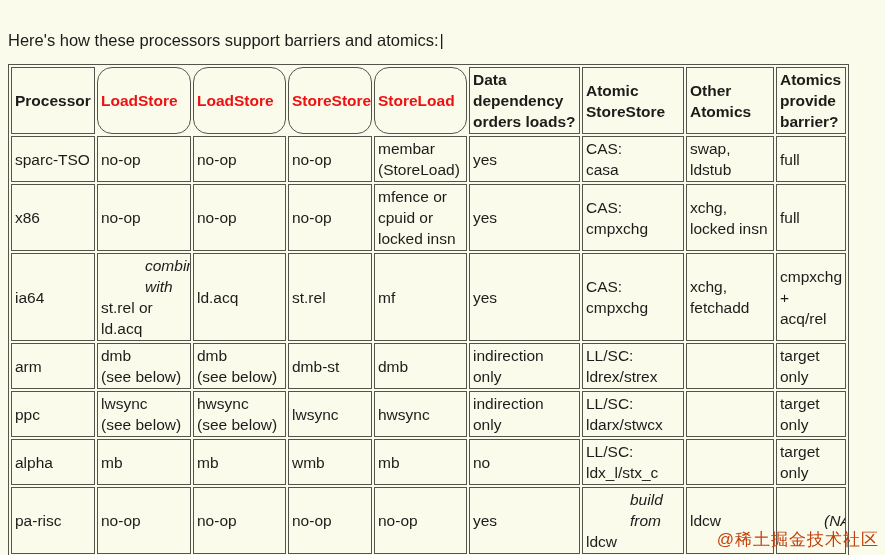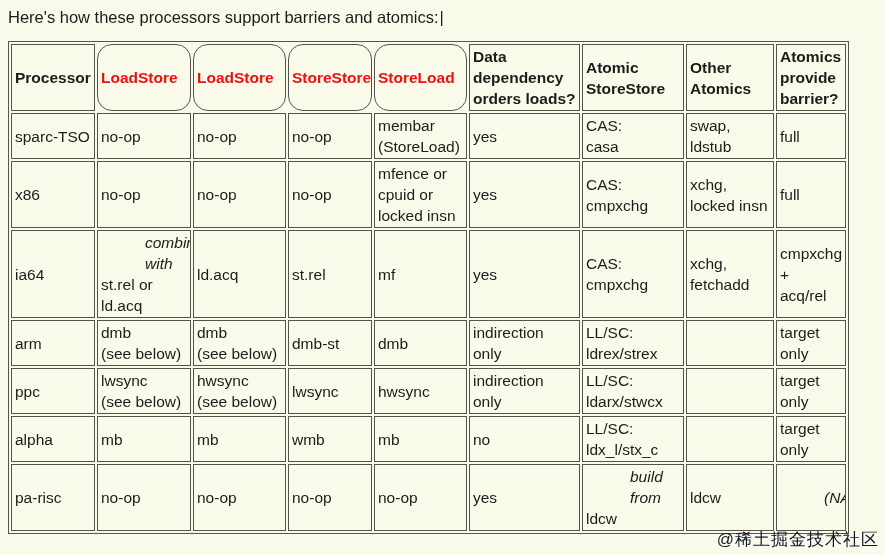--- a/index.html
+++ b/index.html
@@ -10,20 +10,21 @@
     font-family: "Liberation Sans", sans-serif;
     color: #1c1c1a;
     overflow: hidden;
     position: relative;
   }
   .page-title {
     padding: 6px 0 0 8px;
     font-size: 16.5px;
     line-height: 22px;
     white-space: nowrap;
+    margin-top: 23px;
   }
   .caret {
     display: inline-block;
     font-weight: 400;
     margin-left: 1px;
     transform: scaleY(1.05);
   }
   table.barriers {
     margin: 13px 0 0 8px;
     border-collapse: separate;
@@ -54,21 +55,21 @@
   .c5 { width: 111px; }
   .c6 { width: 102px; }
   .c7 { width: 88px; }
   .c8 { width: 70px; }
   .watermark {
     position: absolute;
     top: 528px;
     right: 6px;
     font-size: 17px;
     letter-spacing: 1px;
-    color: #0f172a;
+    color: #c2410c;
   }
 </style>
 </head>
 <body>
 
 <div class="page-title">
   <span>Here's how these processors support barriers and atomics:</span><span class="caret">|</span>
 </div>
 
 <table class="barriers">

